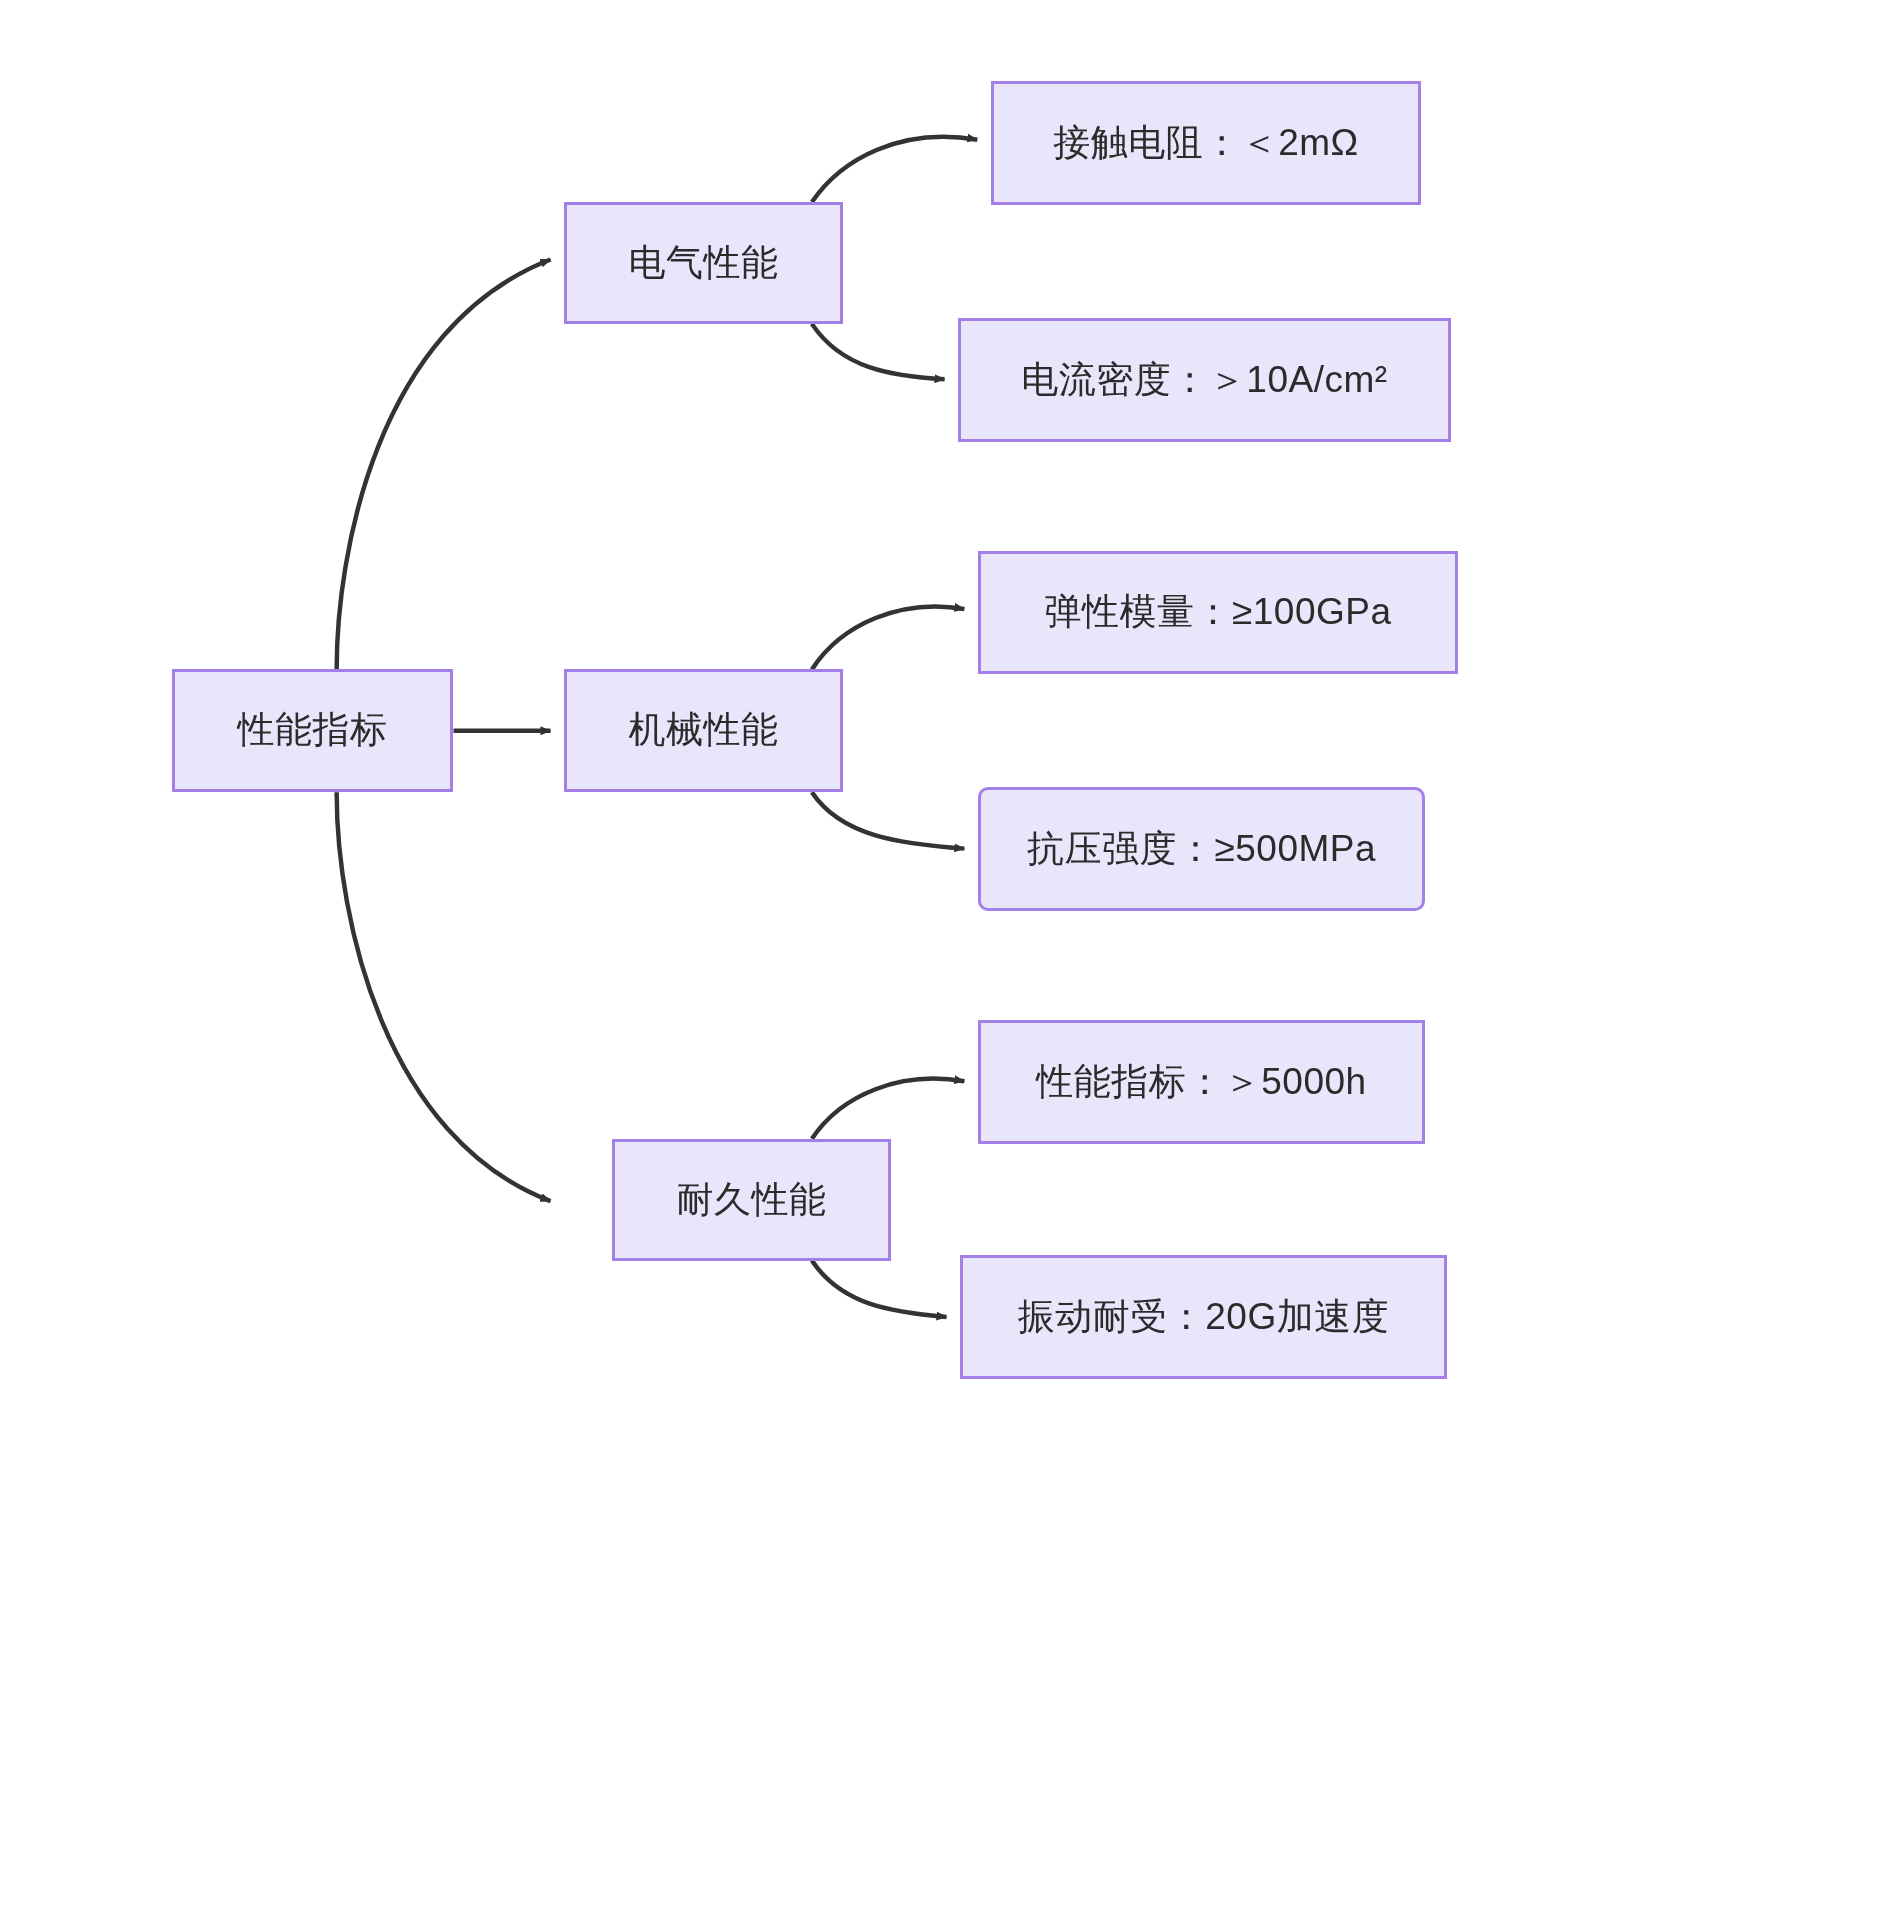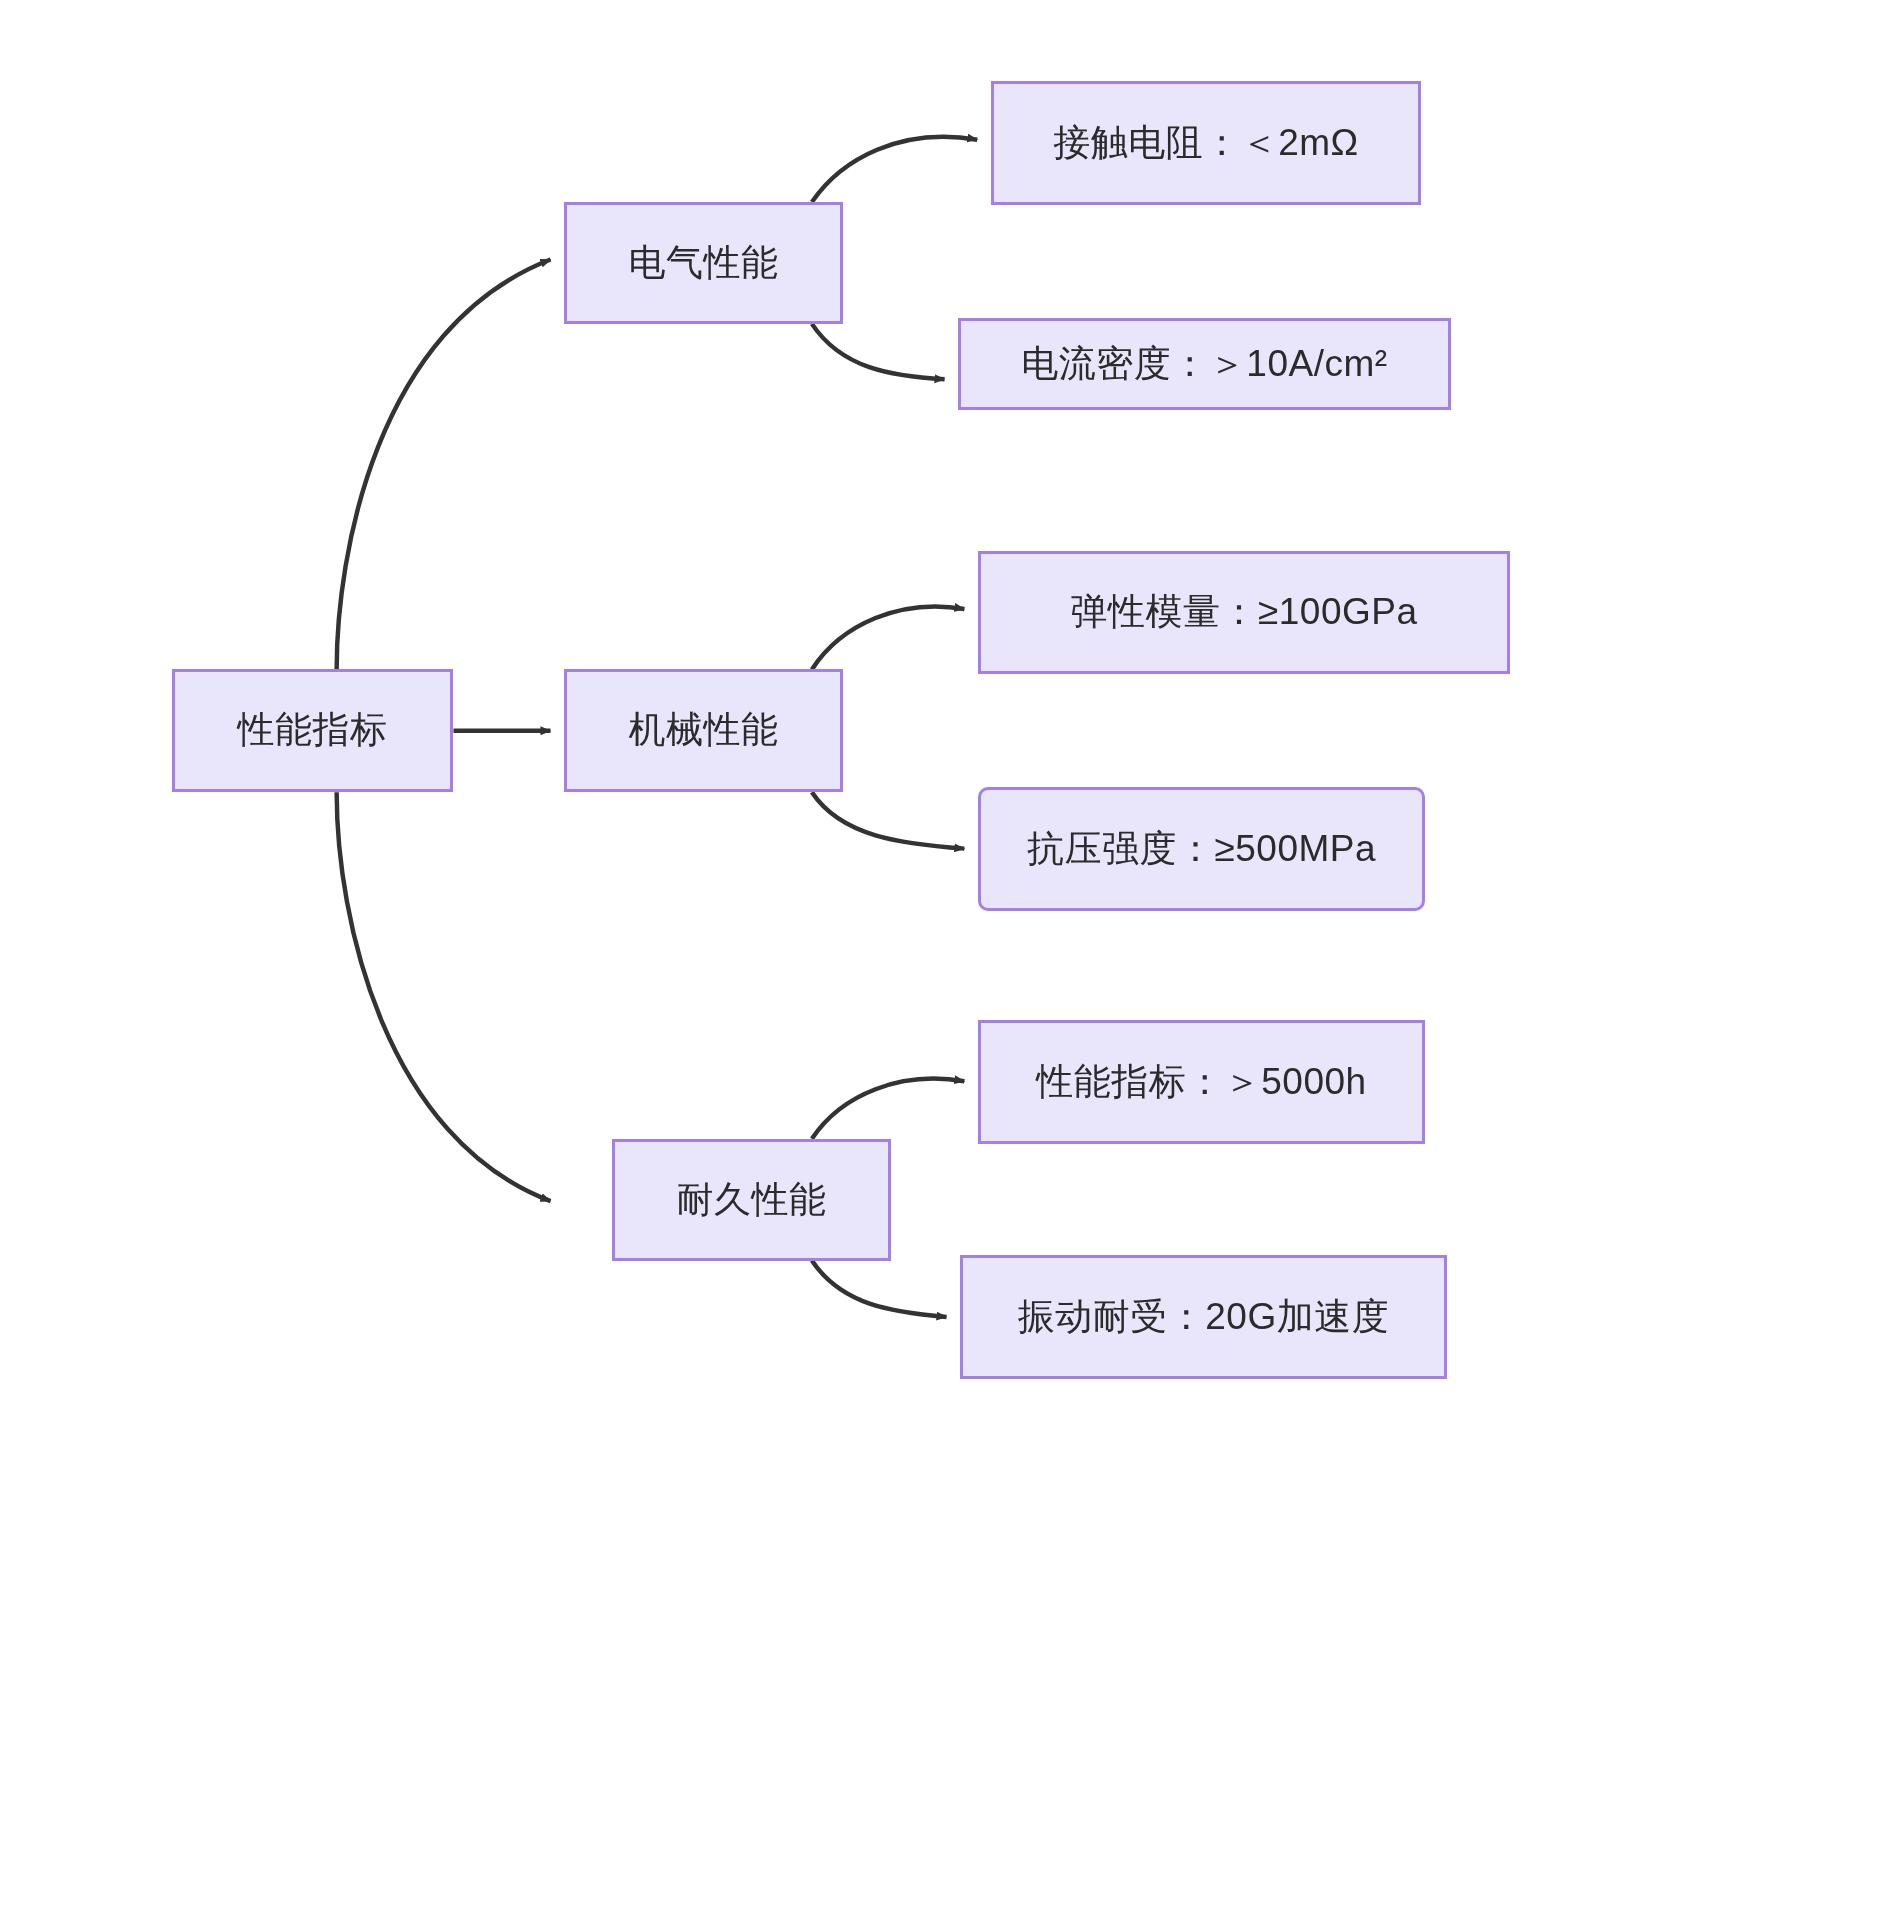--- a/index.html
+++ b/index.html
@@ -45,22 +45,22 @@
     display: block;
   }
   
   #node-root { left: 172px;  top: 669px;  width: 281px; height: 123px; }
   
   #node-electrical { left: 564px; top: 202px;  width: 279px; height: 122px; }
   #node-mechanical { left: 564px; top: 669px;  width: 279px; height: 123px; }
   #node-durability { left: 564px; top: 1139px; width: 279px; height: 122px; margin-left: 48px; }
   
   #node-contact-resistance { left: 991px; top: 81px;   width: 430px; height: 124px; }
-  #node-current-density    { left: 958px;  top: 318px;  width: 493px; height: 92px; }
-  #node-elastic-modulus    { left: 978px;  top: 551px;  width: 532px; height: 123px; }
+  #node-current-density    { left: 958px;  top: 318px;  width: 493px; height: 124px; }
+  #node-elastic-modulus    { left: 978px;  top: 551px;  width: 480px; height: 123px; }
   #node-compressive        { left: 978px;  top: 787px;  width: 447px; height: 124px; border-radius: 10px; }
   #node-wear-life          { left: 978px;  top: 1020px; width: 447px; height: 124px; }
   #node-vibration          { left: 960px;  top: 1255px; width: 487px; height: 124px; }
 </style>
 </head>
 <body>
 
 <div id="canvas">
 
   <svg id="edge-layer" width="1905" height="1925" viewBox="0 0 1924 1944" xmlns="http://www.w3.org/2000/svg">

